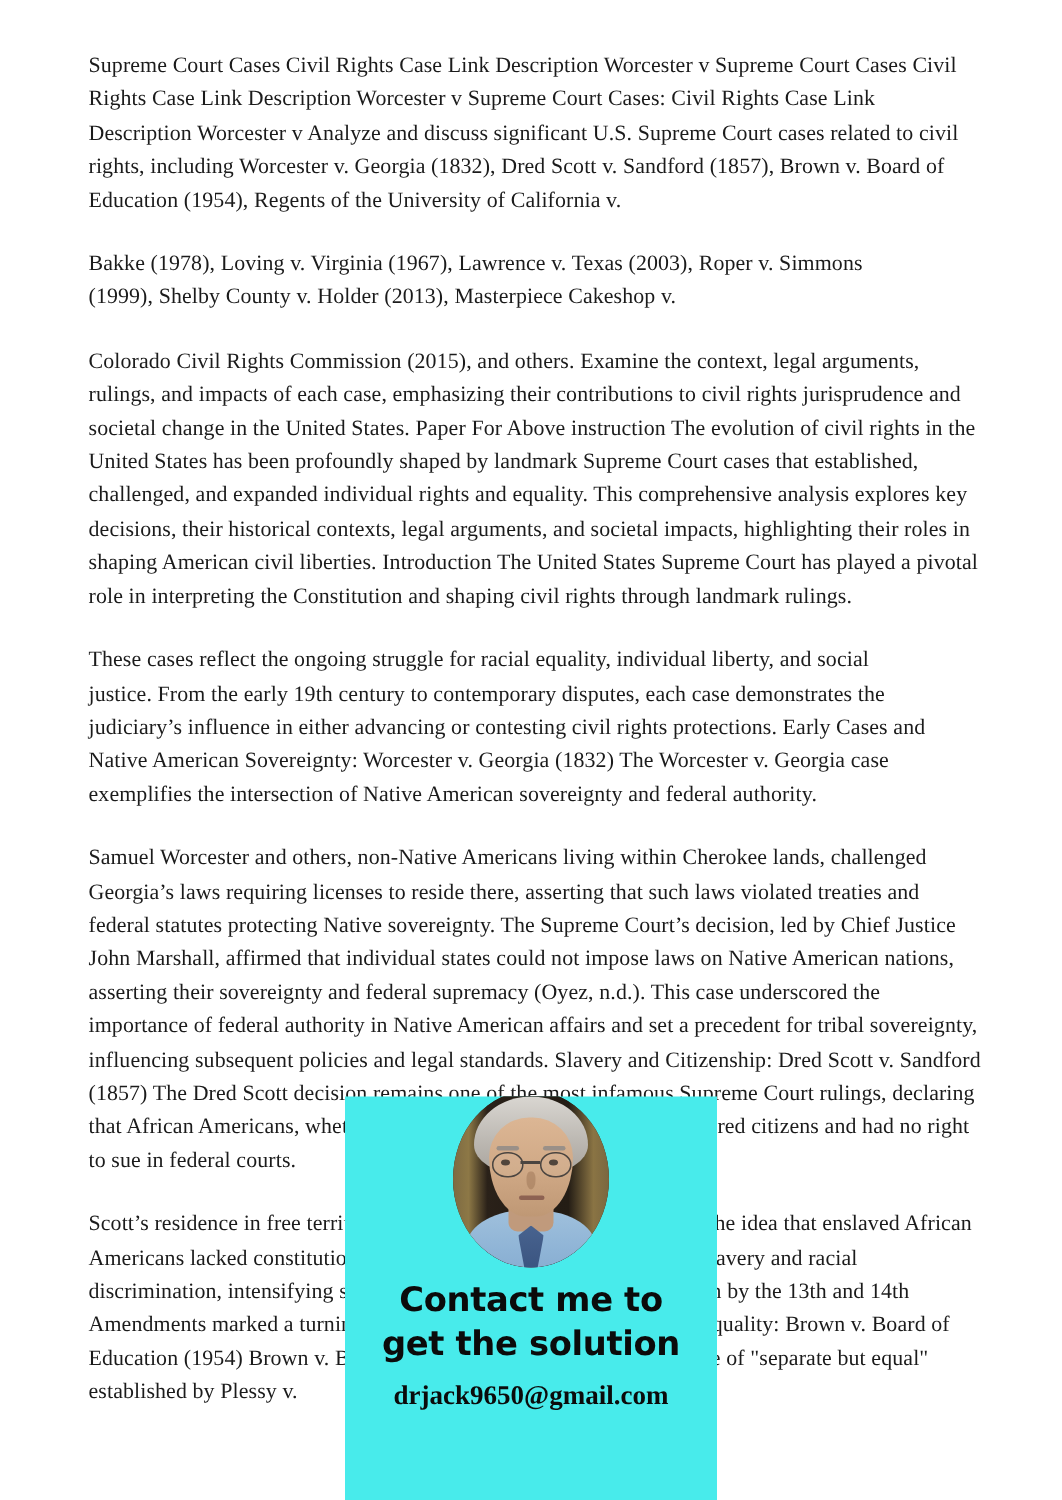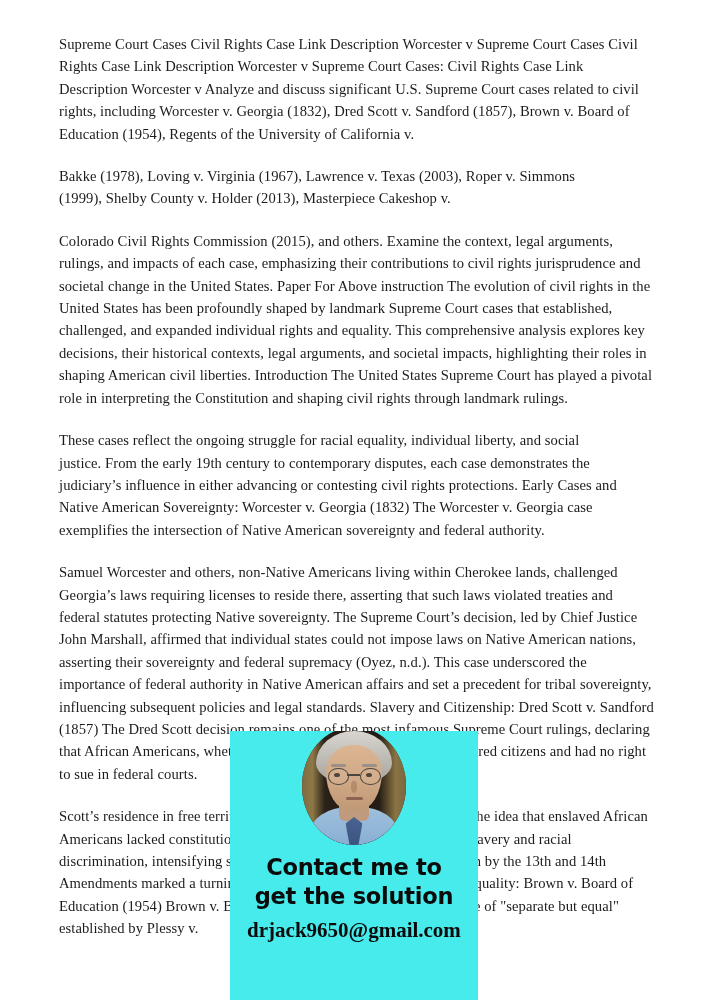--- a/index.html
+++ b/index.html
@@ -168,21 +168,21 @@
     font-size: 22.5px;
     line-height: 29px;
     color: #0b0b0b;
     letter-spacing: -0.01em;
   }
   .contact-email {
     margin-top: 6px;
     text-align: center;
     font-family: "Liberation Serif", "DejaVu Serif", serif;
     font-weight: bold;
-    font-size: 21px;
+    font-size: 18px;
     line-height: 26px;
     color: #0b0b0b;
   }
 </style>
 </head>
 <body>
 
 <div id="page">
 
   <div id="doc-body">

